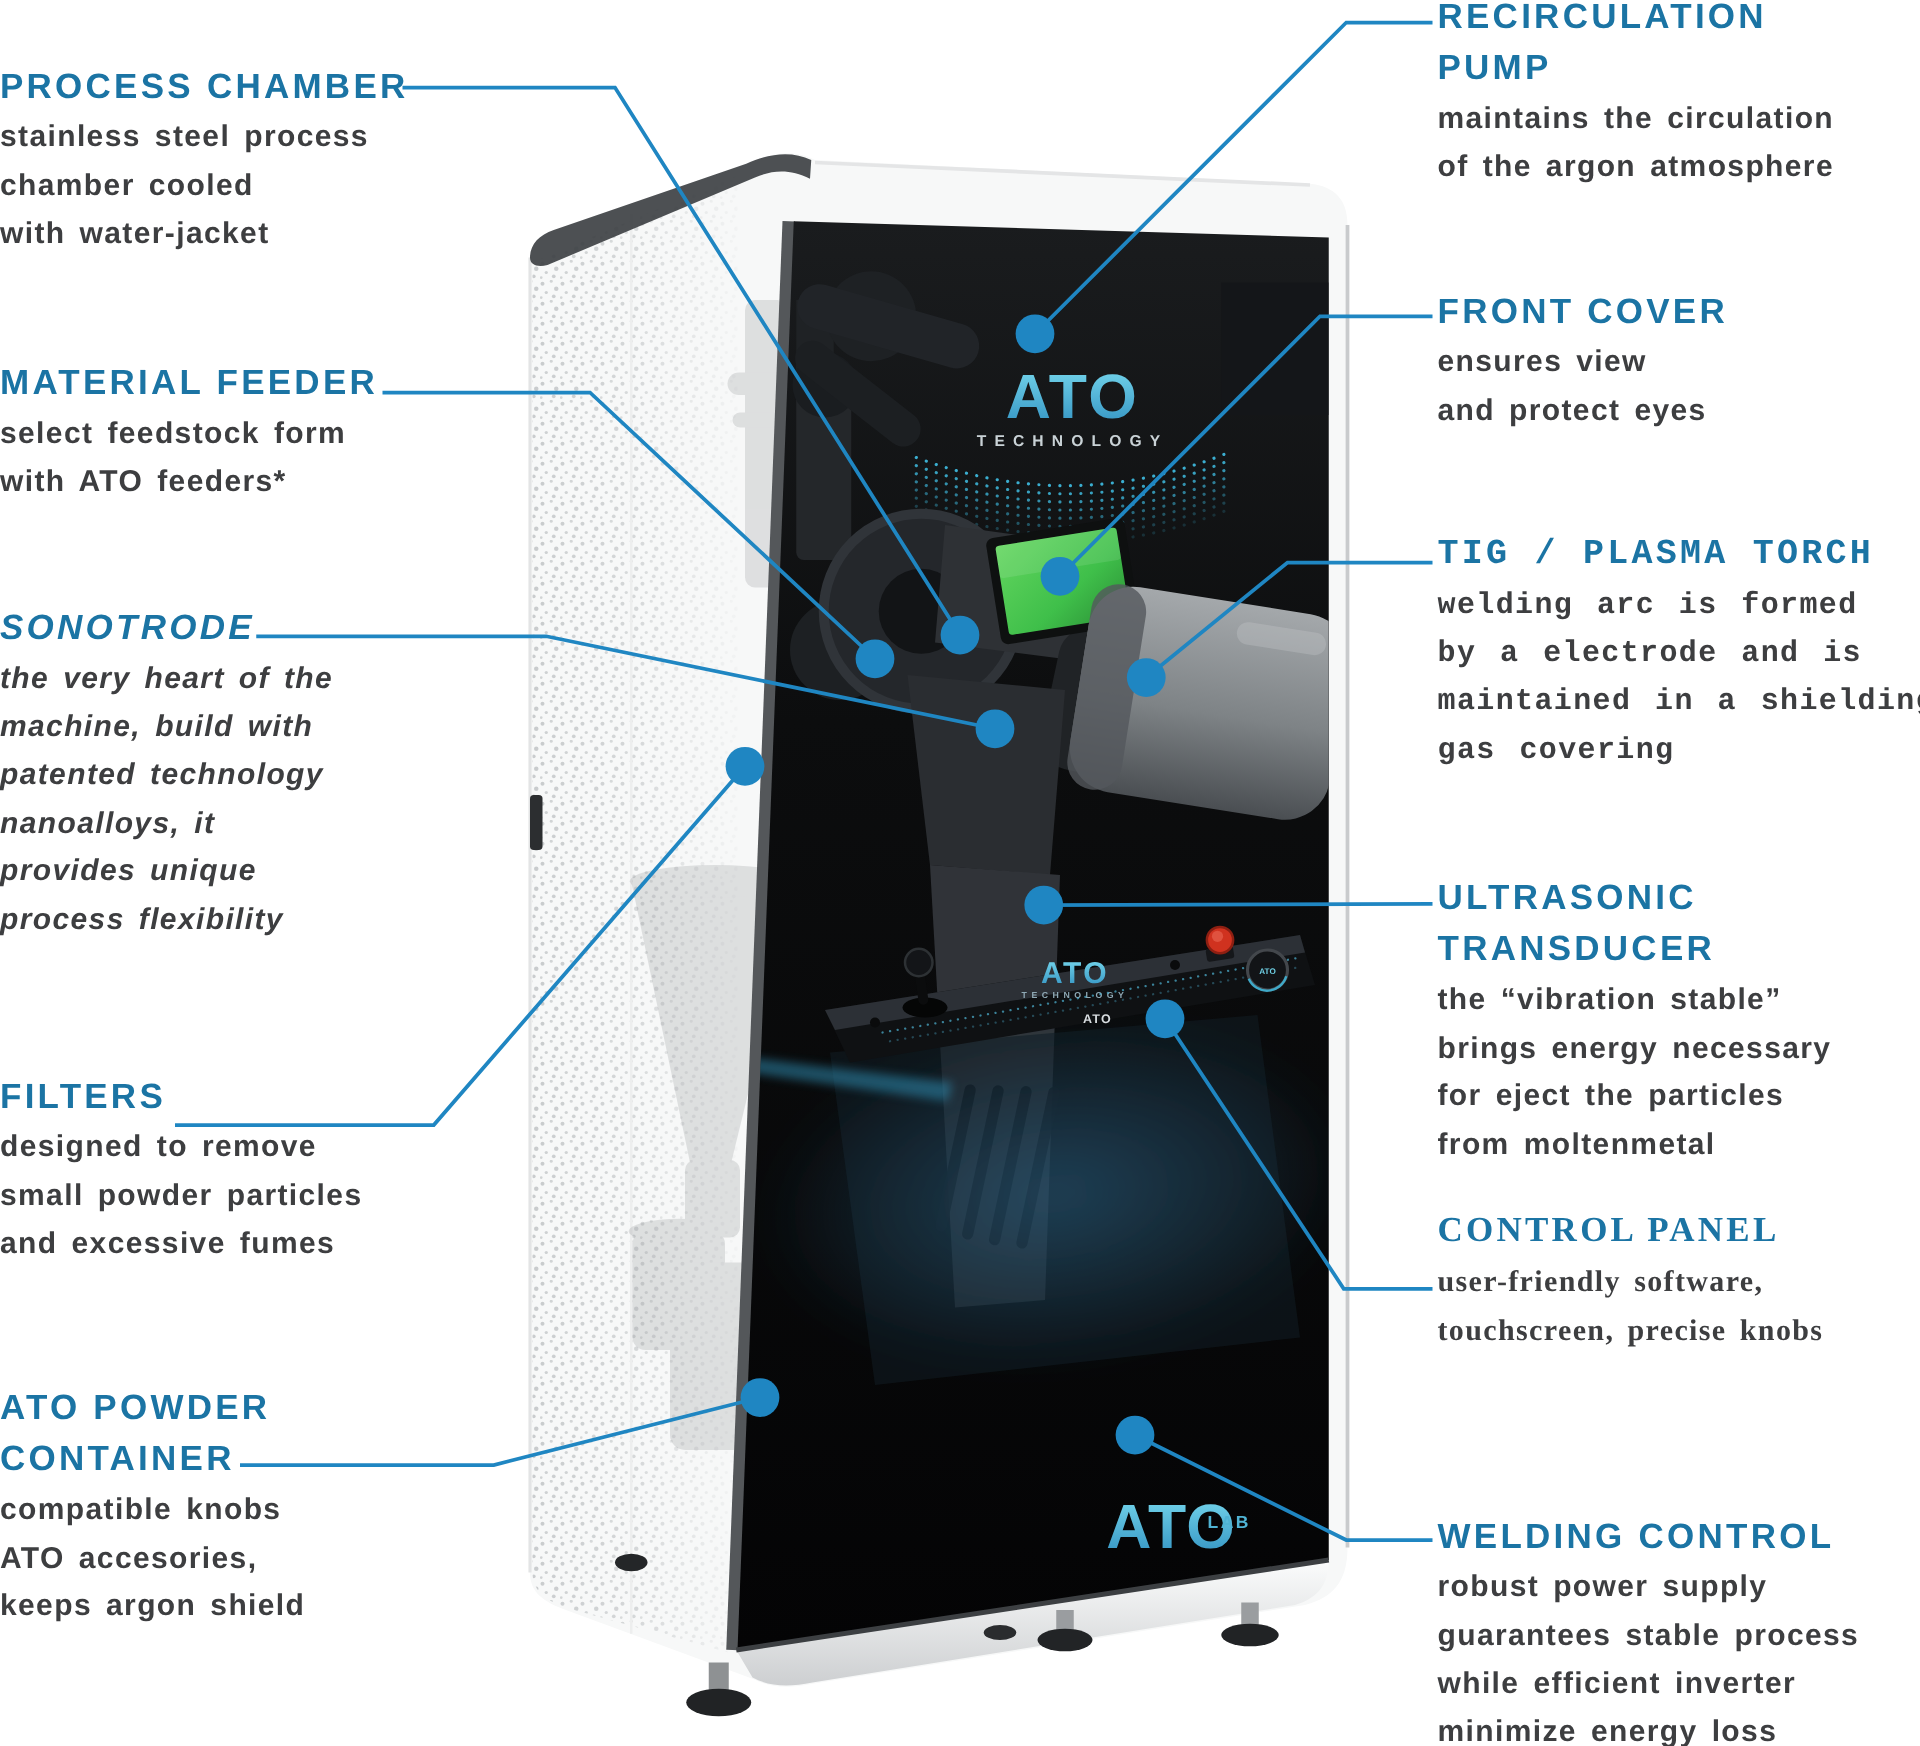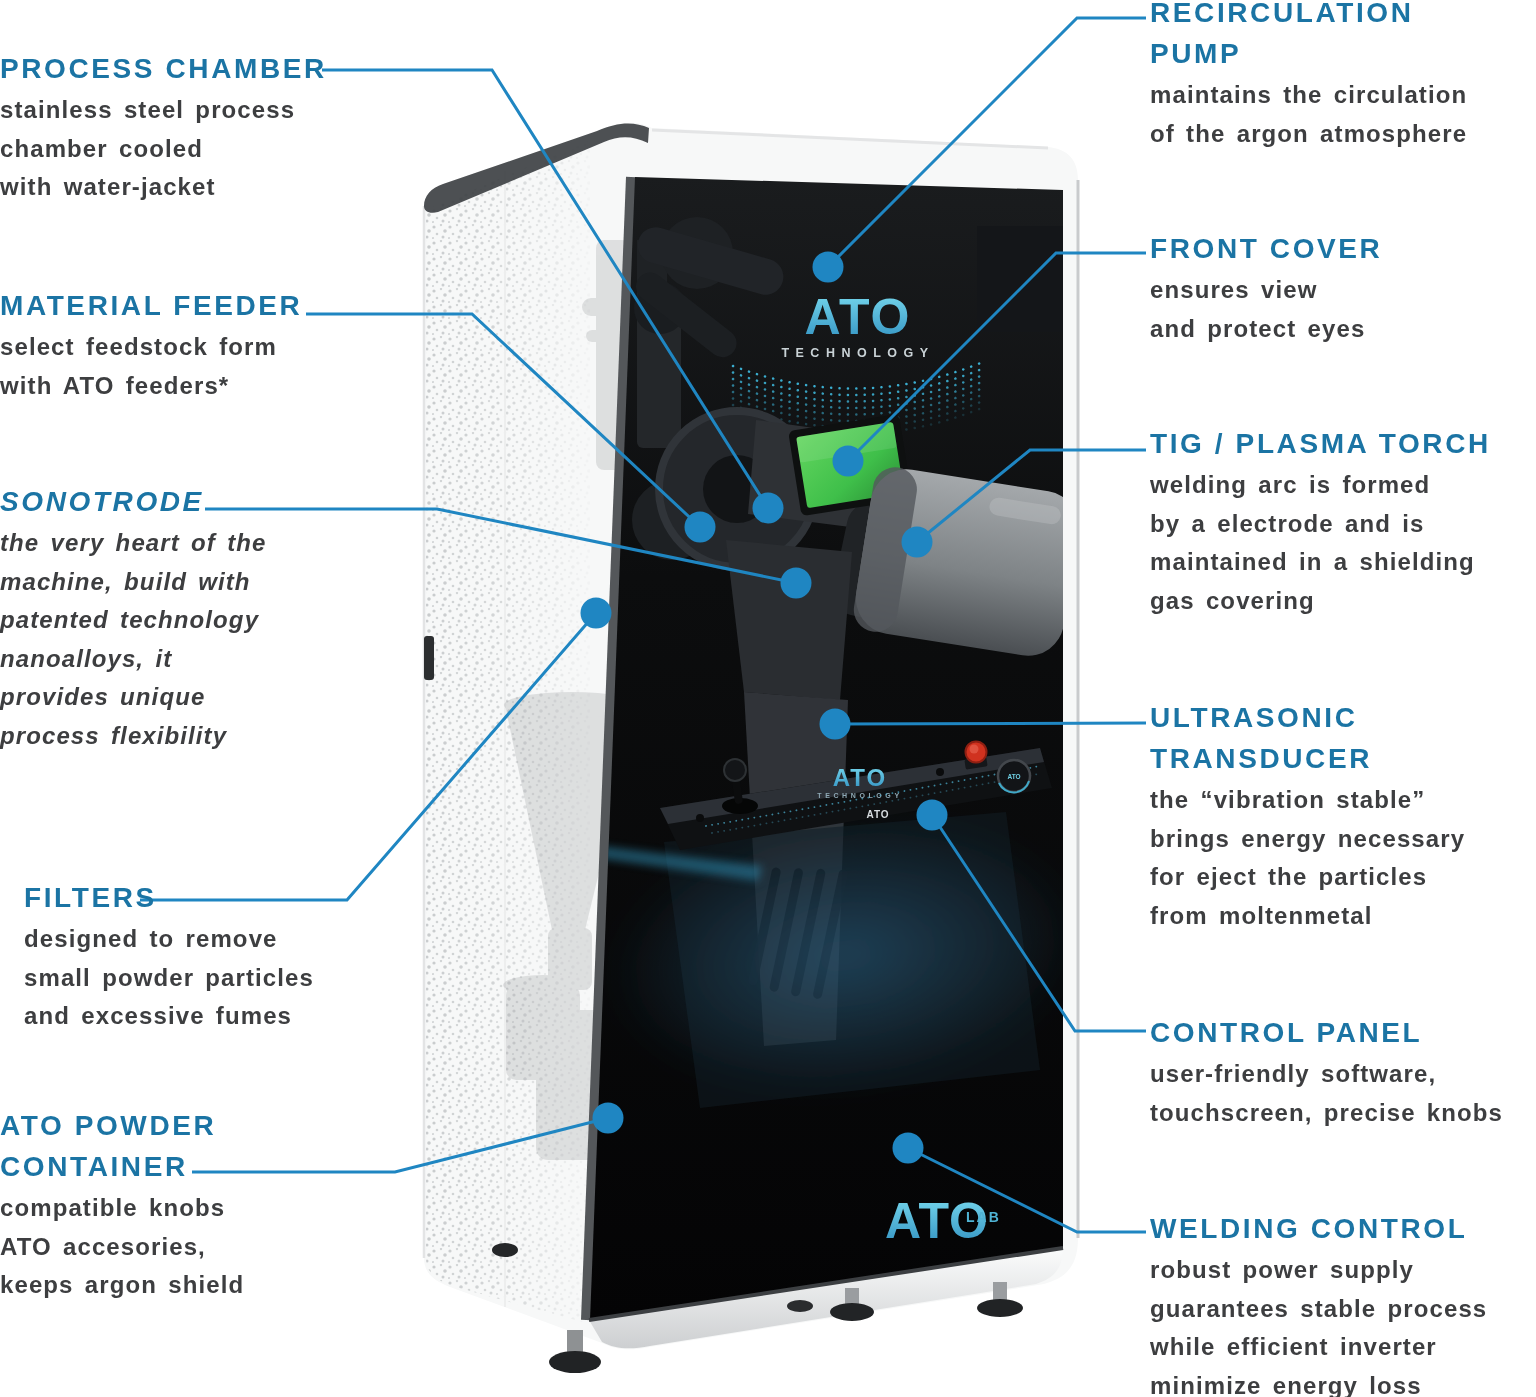--- a/index.html
+++ b/index.html
@@ -289,21 +289,21 @@
         </div>
         <div class="callout-body">
           <div>the very heart of the</div>
           <div>machine, build with</div>
           <div>patented technology</div>
           <div>nanoalloys, it</div>
           <div>provides unique</div>
           <div>process flexibility</div>
         </div>
       </div>
-      <div class="callout" style="left: 0px; top: 877px; width: 350px; margin-left: 24px;">
+      <div class="callout" style="left: 0px; top: 856px; width: 350px;">
         <div class="callout-heading">
           <div>FILTERS</div>
         </div>
         <div class="callout-body">
           <div>designed to remove</div>
           <div>small powder particles</div>
           <div>and excessive fumes</div>
         </div>
       </div>
       <div class="callout" style="left: 0px; top: 1105px; width: 350px;">
@@ -329,21 +329,21 @@
       </div>
       <div class="callout" style="left: 1150px; top: 228px; width: 386px;">
         <div class="callout-heading">
           <div>FRONT COVER</div>
         </div>
         <div class="callout-body">
           <div>ensures view</div>
           <div>and protect eyes</div>
         </div>
       </div>
-      <div class="callout" style="left: 1150px; top: 423px; width: 386px;">
+      <div class="callout" style="left: 1150px; top: 423px; width: 386px; font-family: Liberation Mono, monospace;">
         <div class="callout-heading">
           <div>TIG / PLASMA TORCH</div>
         </div>
         <div class="callout-body">
           <div>welding arc is formed</div>
           <div>by a electrode and is</div>
           <div>maintained in a shielding</div>
           <div>gas covering</div>
         </div>
       </div>
@@ -352,21 +352,21 @@
           <div>ULTRASONIC</div>
           <div>TRANSDUCER</div>
         </div>
         <div class="callout-body">
           <div>the “vibration stable”</div>
           <div>brings energy necessary</div>
           <div>for eject the particles</div>
           <div>from moltenmetal</div>
         </div>
       </div>
-      <div class="callout" style="left: 1150px; top: 1012px; width: 386px;">
+      <div class="callout" style="left: 1150px; top: 964px; width: 386px; font-family: Liberation Serif, serif;">
         <div class="callout-heading">
           <div>CONTROL PANEL</div>
         </div>
         <div class="callout-body">
           <div>user-friendly software,</div>
           <div>touchscreen, precise knobs</div>
         </div>
       </div>
       <div class="callout" style="left: 1150px; top: 1208px; width: 386px;">
         <div class="callout-heading">

